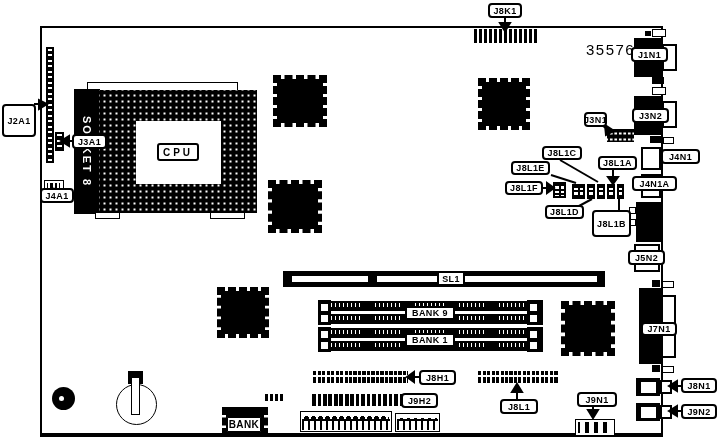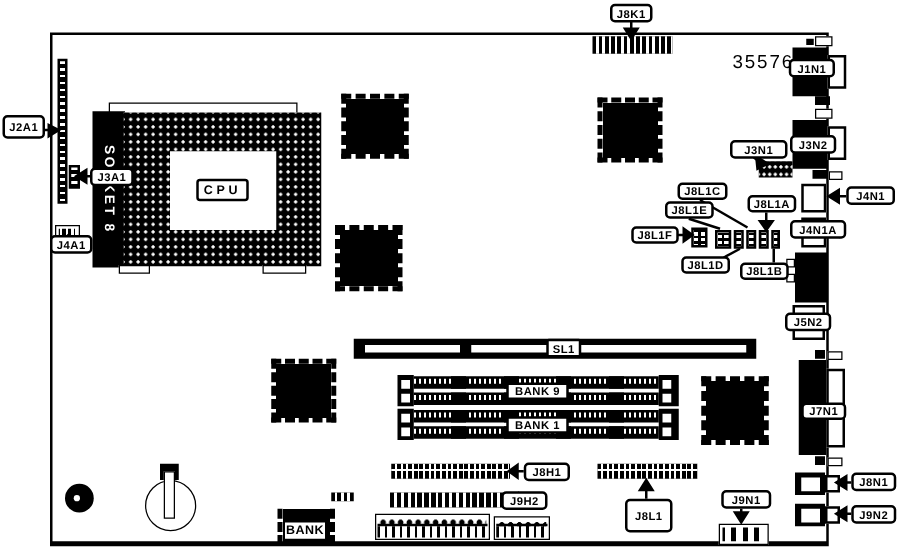--- a/index.html
+++ b/index.html
@@ -201,40 +201,40 @@
       <line x1="681" y1="386" x2="676" y2="386"></line>
         <polygon points="677,381 677,391 669,386"></polygon>
       <line x1="681" y1="411" x2="676" y2="411"></line>
         <polygon points="677,406 677,416 669,411"></polygon>
       <line x1="593" y1="407" x2="593" y2="411"></line>
         <polygon points="588,410 598,410 593,418"></polygon>
     </g>
   </svg>
 
   <div class="lbl" style="left:488px;top:3px;width:34px;height:15px">J8K1</div>
-  <div class="lbl" style="left:2px;top:92px;width:34px;height:19px">J2A1</div>
+  <div class="lbl" style="left:2px;top:104px;width:34px;height:33px">J2A1</div>
   <div class="lbl" style="left:72px;top:134px;width:35px;height:15px">J3A1</div>
   <div class="lbl" style="left:40px;top:188px;width:34px;height:15px">J4A1</div>
-  <div class="lbl" style="left:584px;top:112px;width:46px;height:15px">J3N1</div>
+  <div class="lbl" style="left:584px;top:112px;width:23px;height:15px">J3N1</div>
   <div class="lbl" style="left:631px;top:47px;width:37px;height:15px">J1N1</div>
   <div class="lbl" style="left:632px;top:108px;width:37px;height:15px">J3N2</div>
-  <div class="lbl" style="left:677px;top:149px;width:39px;height:15px">J4N1</div>
+  <div class="lbl" style="left:661px;top:149px;width:39px;height:15px">J4N1</div>
   <div class="lbl" style="left:632px;top:176px;width:45px;height:15px">J4N1A</div>
   <div class="lbl" style="left:628px;top:250px;width:37px;height:15px">J5N2</div>
   <div class="lbl" style="left:542px;top:146px;width:40px;height:14px">J8L1C</div>
-  <div class="lbl" style="left:532px;top:161px;width:39px;height:14px">J8L1E</div>
+  <div class="lbl" style="left:511px;top:161px;width:39px;height:14px">J8L1E</div>
   <div class="lbl" style="left:505px;top:181px;width:38px;height:14px">J8L1F</div>
   <div class="lbl" style="left:545px;top:205px;width:39px;height:14px">J8L1D</div>
   <div class="lbl" style="left:598px;top:156px;width:39px;height:14px">J8L1A</div>
-  <div class="lbl" style="left:592px;top:210px;width:39px;height:14px">J8L1B</div>
+  <div class="lbl" style="left:592px;top:210px;width:39px;height:27px">J8L1B</div>
   <div class="lbl" style="left:437px;top:271px;width:28px;height:15px;border-radius:2px">SL1</div>
   <div class="lbl sq" style="left:405px;top:306px;width:50px;height:14px">BANK 9</div>
   <div class="lbl sq" style="left:405px;top:333px;width:50px;height:14px">BANK 1</div>
   <div class="lbl" style="left:641px;top:322px;width:36px;height:14px">J7N1</div>
   <div class="lbl" style="left:419px;top:370px;width:37px;height:15px">J8H1</div>
   <div class="lbl" style="left:401px;top:393px;width:37px;height:15px">J9H2</div>
-  <div class="lbl" style="left:500px;top:399px;width:38px;height:27px">J8L1</div>
+  <div class="lbl" style="left:500px;top:399px;width:38px;height:15px">J8L1</div>
   <div class="lbl" style="left:681px;top:378px;width:36px;height:15px">J8N1</div>
   <div class="lbl" style="left:681px;top:404px;width:36px;height:15px">J9N2</div>
   <div class="lbl" style="left:577px;top:392px;width:40px;height:15px">J9N1</div>
   <div class="lbl sq" style="left:227px;top:417px;width:34px;height:15px;border-width:1px;font-size:10px">BANK</div>
 
 </div>
 
 </body></html>

